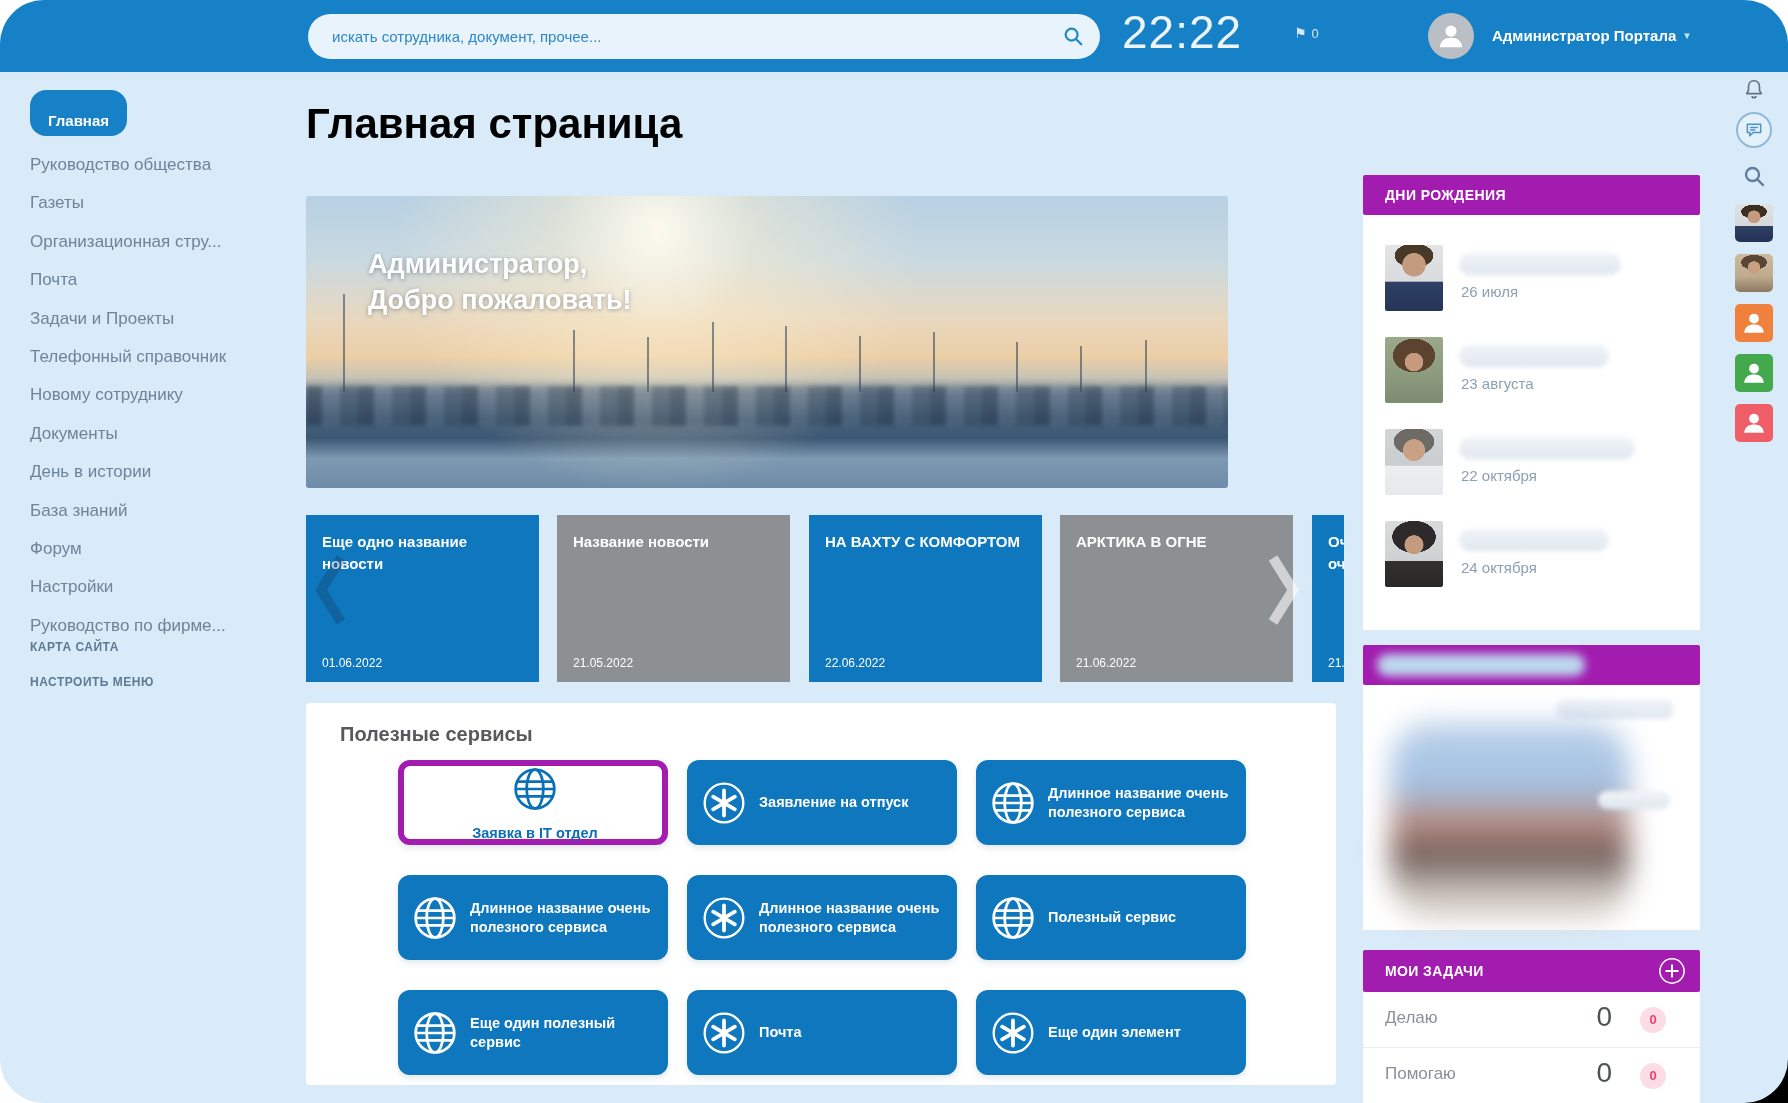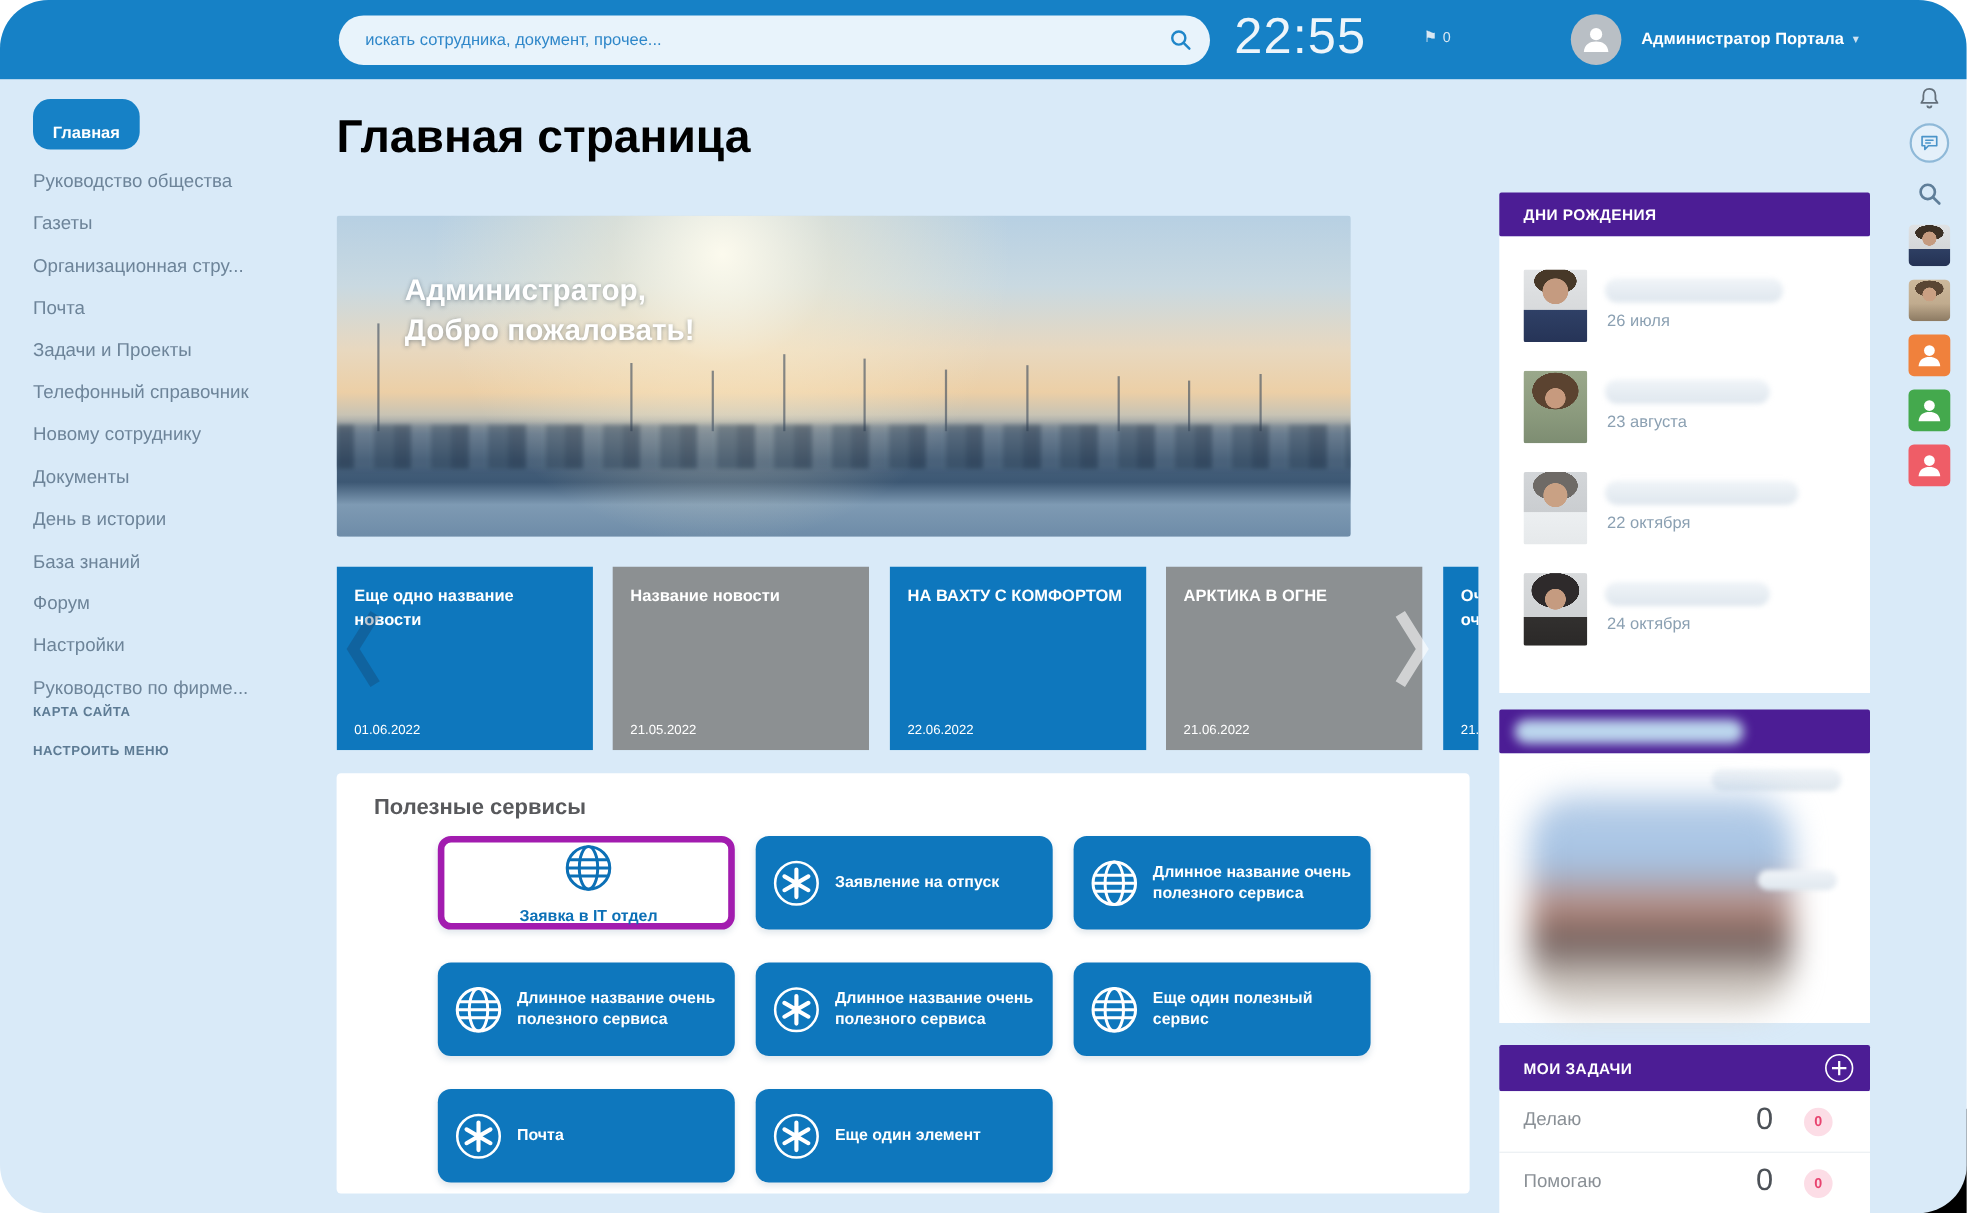--- a/index.html
+++ b/index.html
@@ -55,21 +55,21 @@
 
   
   .services { position:absolute; left:306px; top:703px; width:1030px; height:382px; background:#fff; border-radius:4px; }
   .services h2 { position:absolute; left:34px; top:20px; font-size:20px; font-weight:bold; color:#58595c; }
   .svc-grid { position:absolute; left:92px; top:57px; display:grid; grid-template-columns:repeat(3,270px); column-gap:19px; row-gap:30px; grid-auto-rows:85px; }
   .svc { border:none; border-radius:12px; background:#0e77bd; color:#fff; display:flex; align-items:center; gap:12px; padding:0 10px 0 14px; text-align:left; font-size:14.5px; font-weight:bold; line-height:1.3; cursor:pointer; font-family:inherit; box-shadow:0 3px 6px rgba(90,120,150,.18); }
   .svc.outline { background:#fff; border:6px solid #a21caf; color:#0c70b6;flex-direction:column; }
   .svc .ic { flex:0 0 46px; height:46px; }
 
   
-  .whead { position:absolute; left:1363px; width:337px; height:40px; background:#4c1d95; color:#fff; font-size:14px; font-weight:bold; letter-spacing:.4px; line-height:40px; padding-left:22px; border-radius:2px; }
+  .whead { position:absolute; left:1363px; width:337px; height:40px; background:#a21caf; color:#fff; font-size:14px; font-weight:bold; letter-spacing:.4px; line-height:40px; padding-left:22px; border-radius:2px; }
   .wbody { position:absolute; left:1363px; width:337px; background:#fff; }
   .bd-head { top:175px; }
   .bd-body { top:215px; height:415px; }
   .bd-entry { position:absolute; left:22px; width:295px; height:80px; cursor:pointer; }
   .bd-photo { position:absolute; left:0; top:0; width:58px; height:66px; border-radius:2px; }
   .blur-pill { border-radius:11px; filter:blur(2.5px); background:linear-gradient(180deg,#f0f4f8,#dfe7ee); }
   .bd-pill { position:absolute; left:74px; top:8px; height:22px; }
   .bd-date { position:absolute; left:76px; top:38px; font-size:15px; color:#8ba0b2; }
   .ph1 { background: radial-gradient(circle at 50% 30%, #c59b80 0 21%, rgba(0,0,0,0) 22%),
                     radial-gradient(ellipse 55% 30% at 50% 16%, #473828 0 60%, rgba(0,0,0,0) 61%),
@@ -168,21 +168,21 @@
   <div class="corner-black"></div>
   <div class="app">
 
     <div class="topbar">
       <div class="search">
         <input type="text" placeholder="искать сотрудника, документ, прочее..." style="">
         <button class="mag"><svg width="22" height="22">
               <use href="#i-mag"></use>
             </svg></button>
       </div>
-      <div class="clock">22:55</div>
+      <div class="clock">22:22</div>
       <div class="flagwrap">
         <span class="glyph">⚑</span>
         <span>0</span>
       </div>
       <div class="tb-avatar">
         <svg width="34" height="34">
             <use href="#i-person"></use>
           </svg>
       </div>
       <div class="tb-user">
@@ -293,20 +293,26 @@
         <button class="svc">
           <svg class="ic">
               <use href="#i-asterisk"></use>
             </svg>
           <span>Длинное название очень полезного сервиса</span>
         </button>
         <button class="svc">
           <svg class="ic">
               <use href="#i-globe"></use>
             </svg>
+          <span>Полезный сервис</span>
+        </button>
+        <button class="svc">
+          <svg class="ic">
+              <use href="#i-globe"></use>
+            </svg>
           <span>Еще один полезный сервис</span>
         </button>
         <button class="svc">
           <svg class="ic">
               <use href="#i-asterisk"></use>
             </svg>
           <span>Почта</span>
         </button>
         <button class="svc">
           <svg class="ic">

